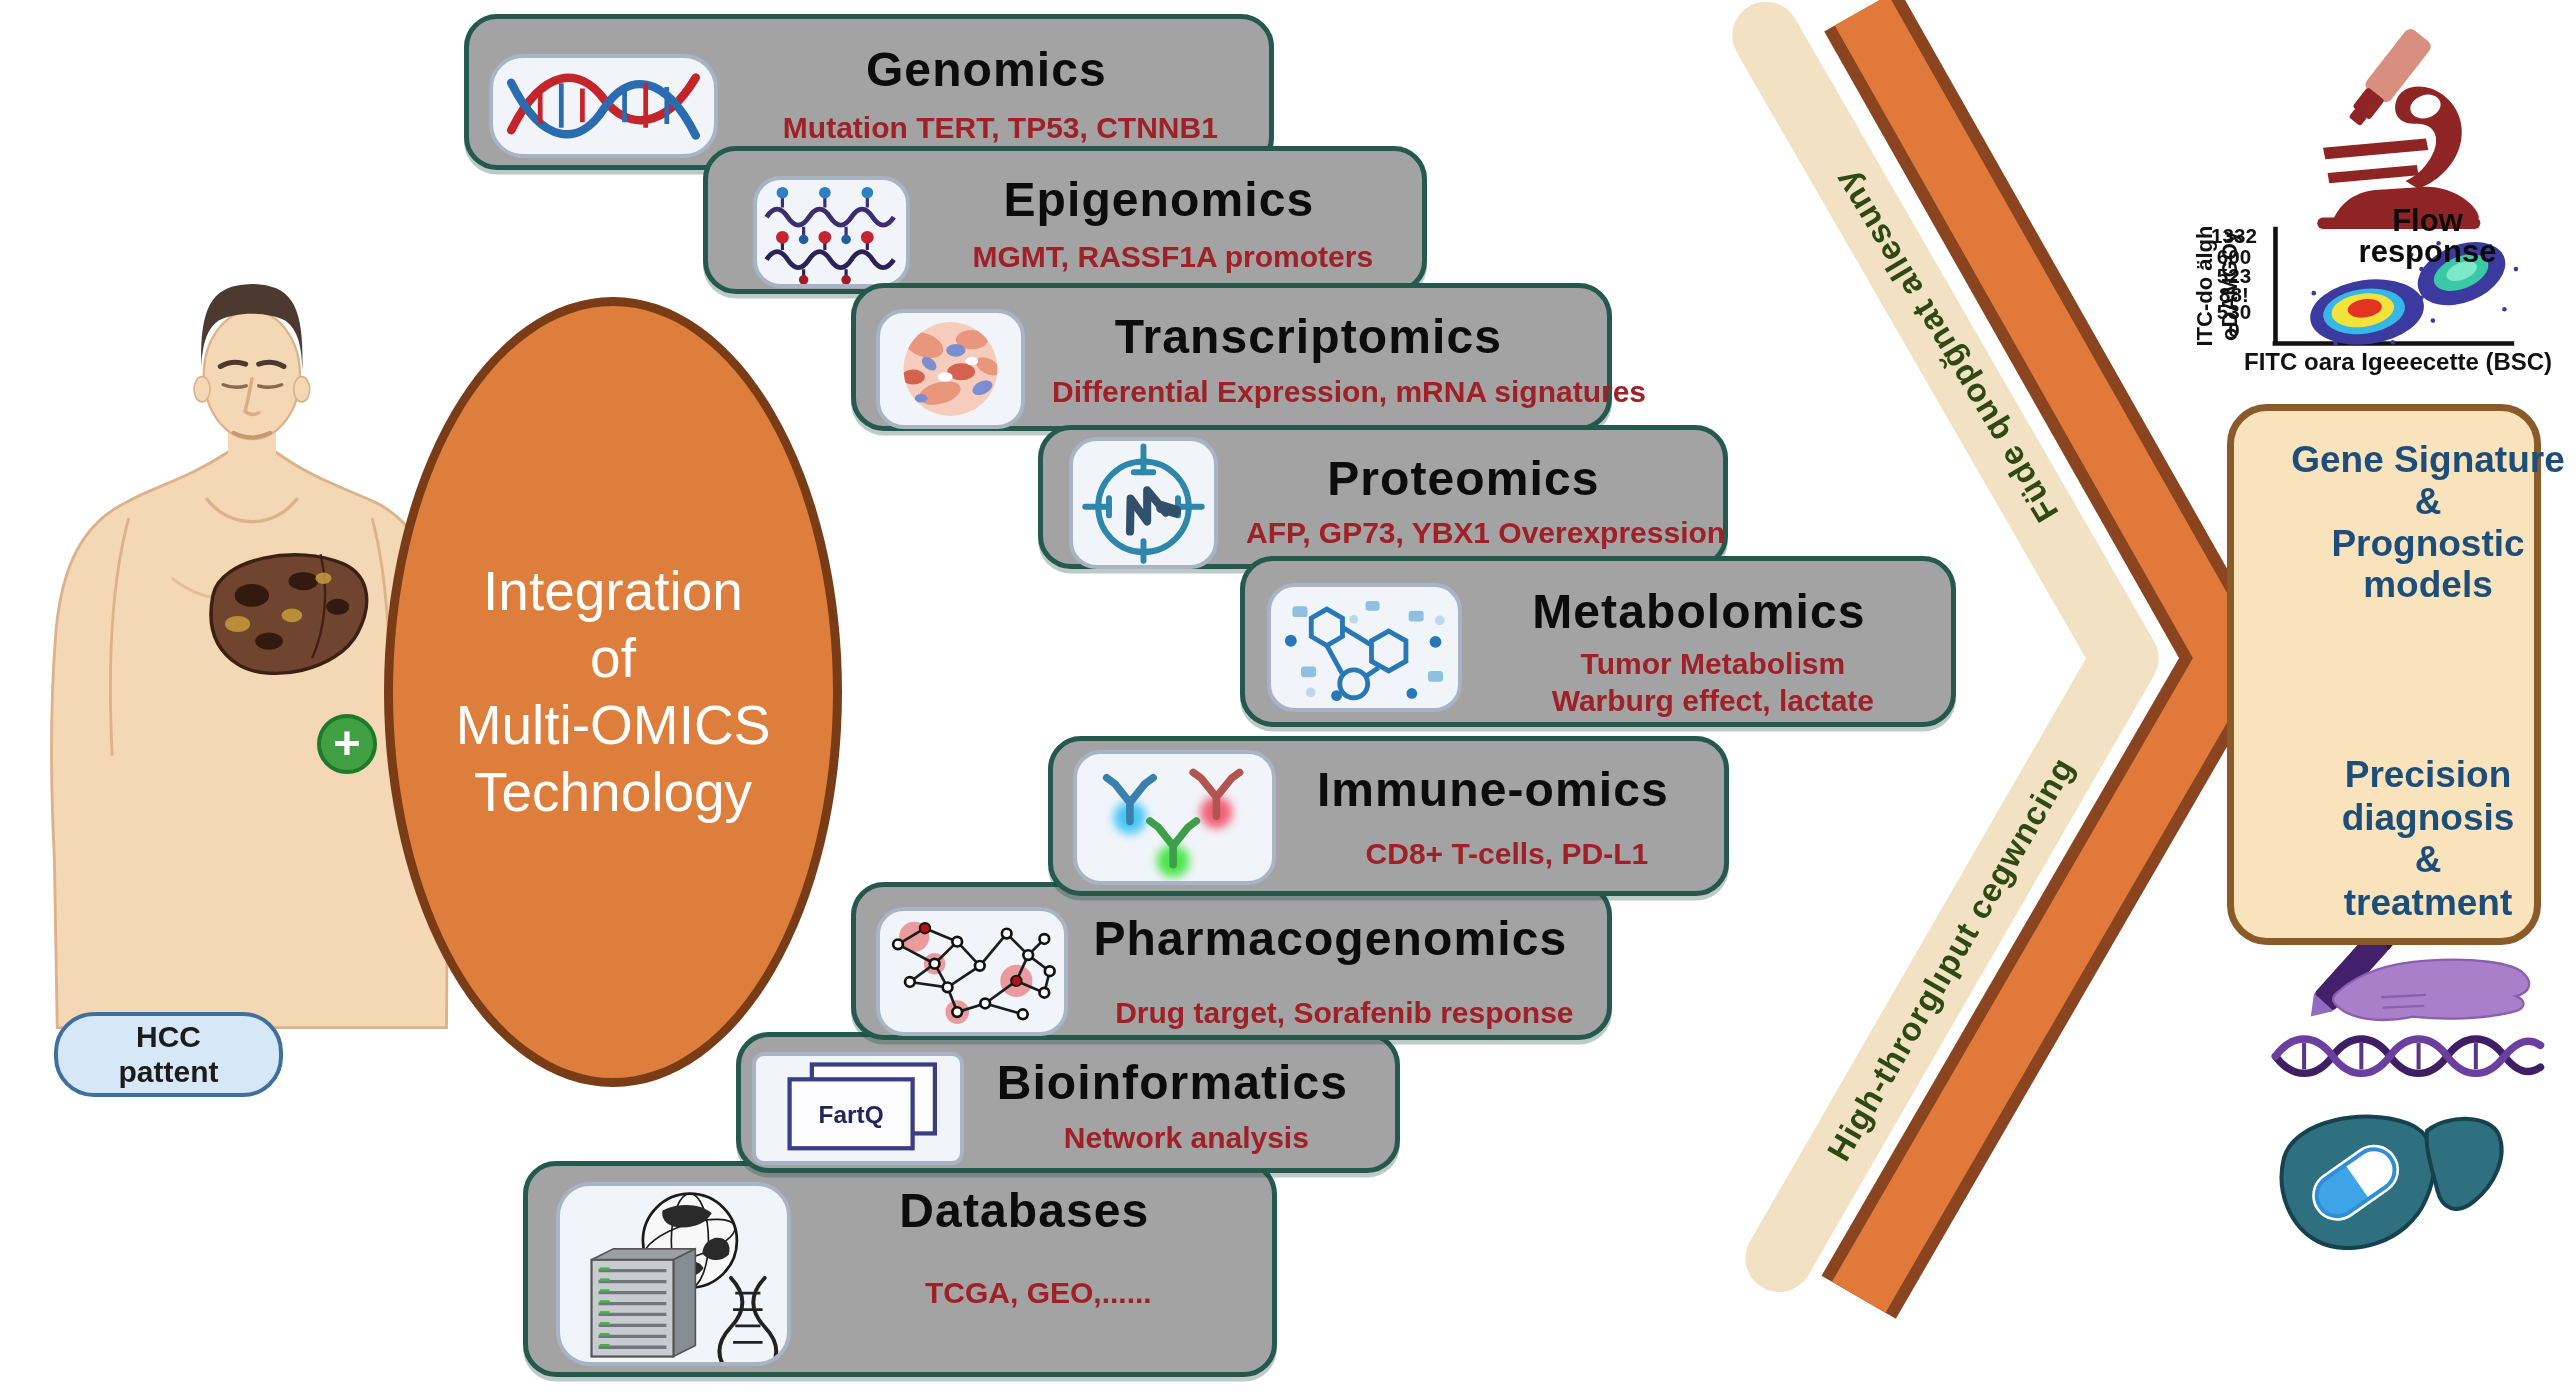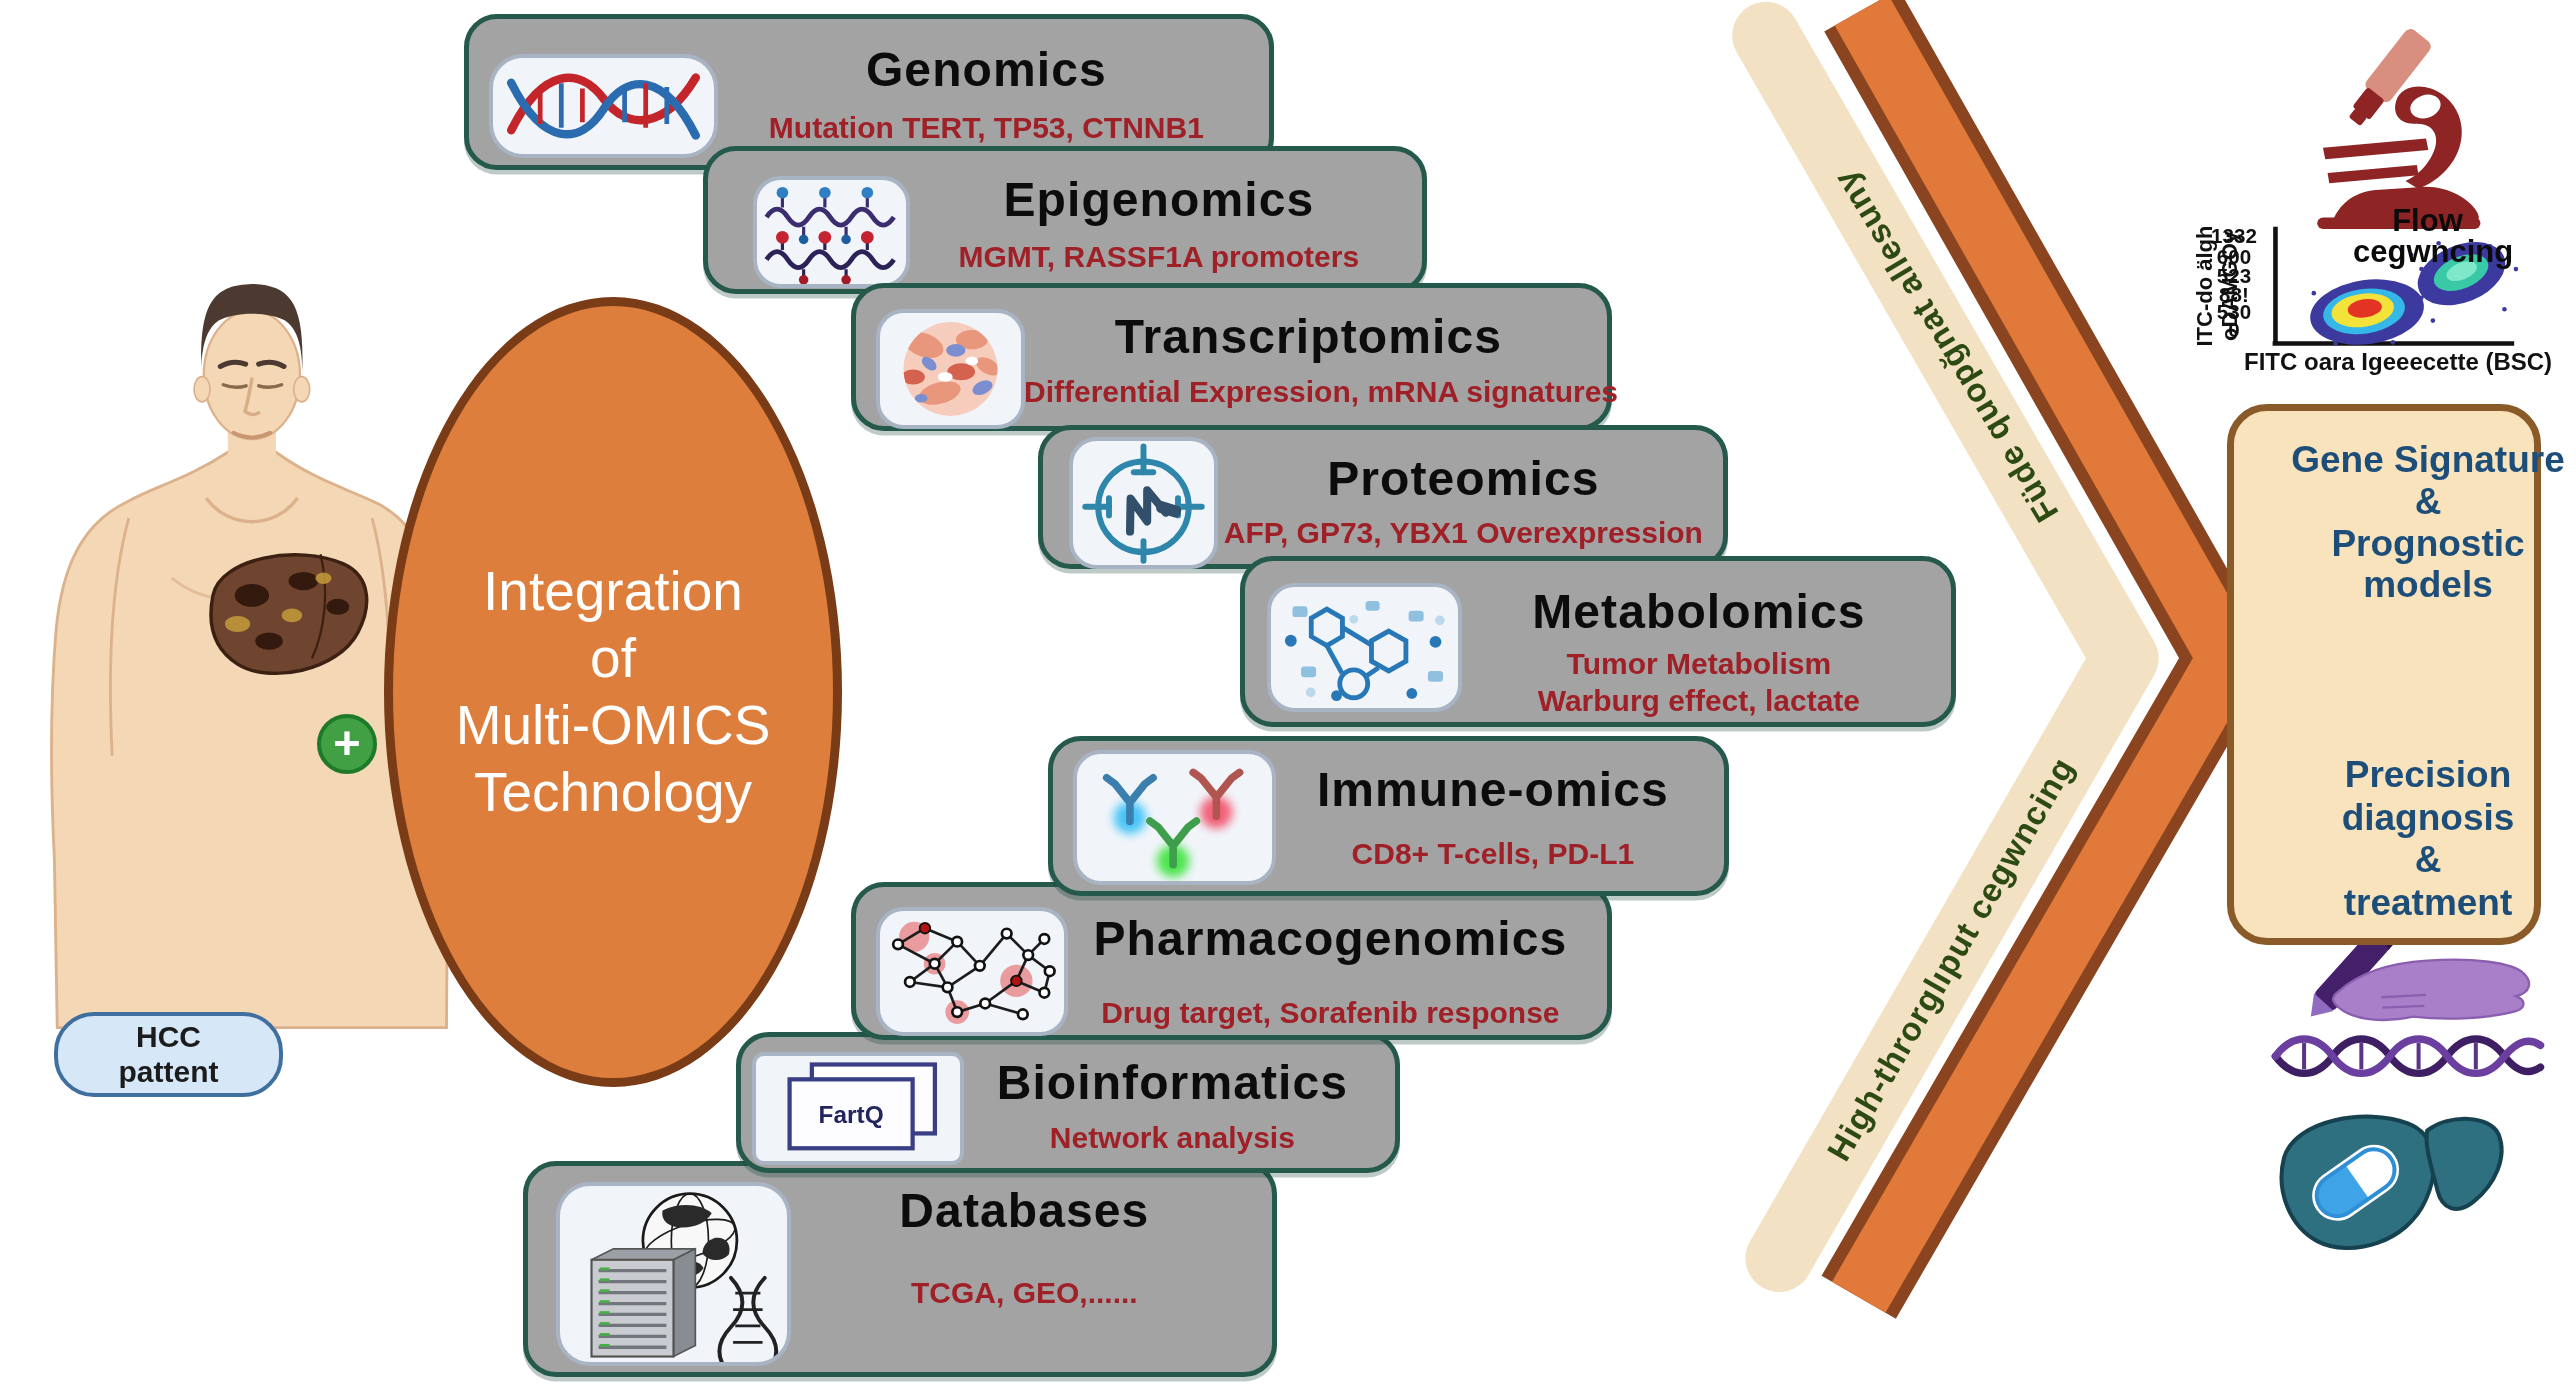--- a/index.html
+++ b/index.html
@@ -8,21 +8,21 @@
   .abs{position:absolute;}
   
   .obox{position:absolute;background:#a3a3a3;border:5.7px solid #24594c;border-radius:33px;
         box-sizing:border-box;box-shadow:0 4.6px 0 rgba(23,63,53,.28);}
   .ipanel{position:absolute;background:#f1f5fa;border:4px solid #a8b4c4;border-radius:27.5px;
           box-sizing:border-box;overflow:hidden;}
   .ipanel svg{display:block;width:100%;height:100%;}
   .btitle{position:absolute;right:14.3px;text-align:center;font-weight:800;font-size:48px;
           color:#0c0c0c;letter-spacing:1.1px;white-space:nowrap;}
   .bsub{position:absolute;right:14.3px;text-align:center;font-weight:700;font-size:30px;
-        color:#a02028;white-space:nowrap;}
+        color:#a02028;white-space:nowrap;padding-left:28px;}
   
   .ellipse{position:absolute;left:384px;top:297px;width:458px;height:790px;background:#dd7e3c;
            border:9.2px solid #7a3c17;border-radius:50%;box-sizing:border-box;
            display:flex;flex-direction:column;align-items:center;justify-content:center;}
   .ellipse div{color:#fff;font-weight:400;font-size:55px;line-height:1.22;text-align:right;}
   
   .plabel{position:absolute;left:54px;top:1012px;width:229px;height:85px;background:#d6e8f8;
           border:4px solid #3f6f9f;border-radius:40px;box-sizing:border-box;display:flex;
           flex-direction:column;align-items:center;justify-content:center;text-align:right;}
   .plabel div{font-size:30px;font-weight:700;color:#1c1c1c;line-height:1.15;}
@@ -470,21 +470,21 @@
           <line x1="318" y1="256" x2="364" y2="256"></line>
             <line x1="314" y1="286" x2="368" y2="286"></line>
         </g>
       </svg>
     </div>
     <div class="btitle" style="left:263px;top:17px">Databases</div>
     <div class="bsub" style="left:263px;top:110px">TCGA, GEO,......</div>
   </div>
 
   <div class="ftitle" style="left:2353px;top:203px;width:149px">Flow</div>
-  <div class="ftitle" style="left:2353px;top:234px;width:149px">cegwncing</div>
+  <div class="ftitle" style="left:2353px;top:234px;width:149px">response</div>
 
   <span class="ftick" style="left:2197px;top:224px">1332</span>
   <span class="ftick" style="left:2197px;top:245px">600</span>
   <span class="ftick" style="left:2197px;top:264px">523</span>
   <span class="ftick" style="left:2197px;top:283px">88!</span>
   <span class="ftick" style="left:2197px;top:300px">530</span>
   <span class="ftick" style="left:2197px;top:318px">0</span>
 
   <div class="flabel" style="left:2217px;top:286px;font-size:22px;transform:translate(-50%,-50%) rotate(-90deg);text-align:center;line-height:1.15">
     <div>ITC-do älgh</div>

